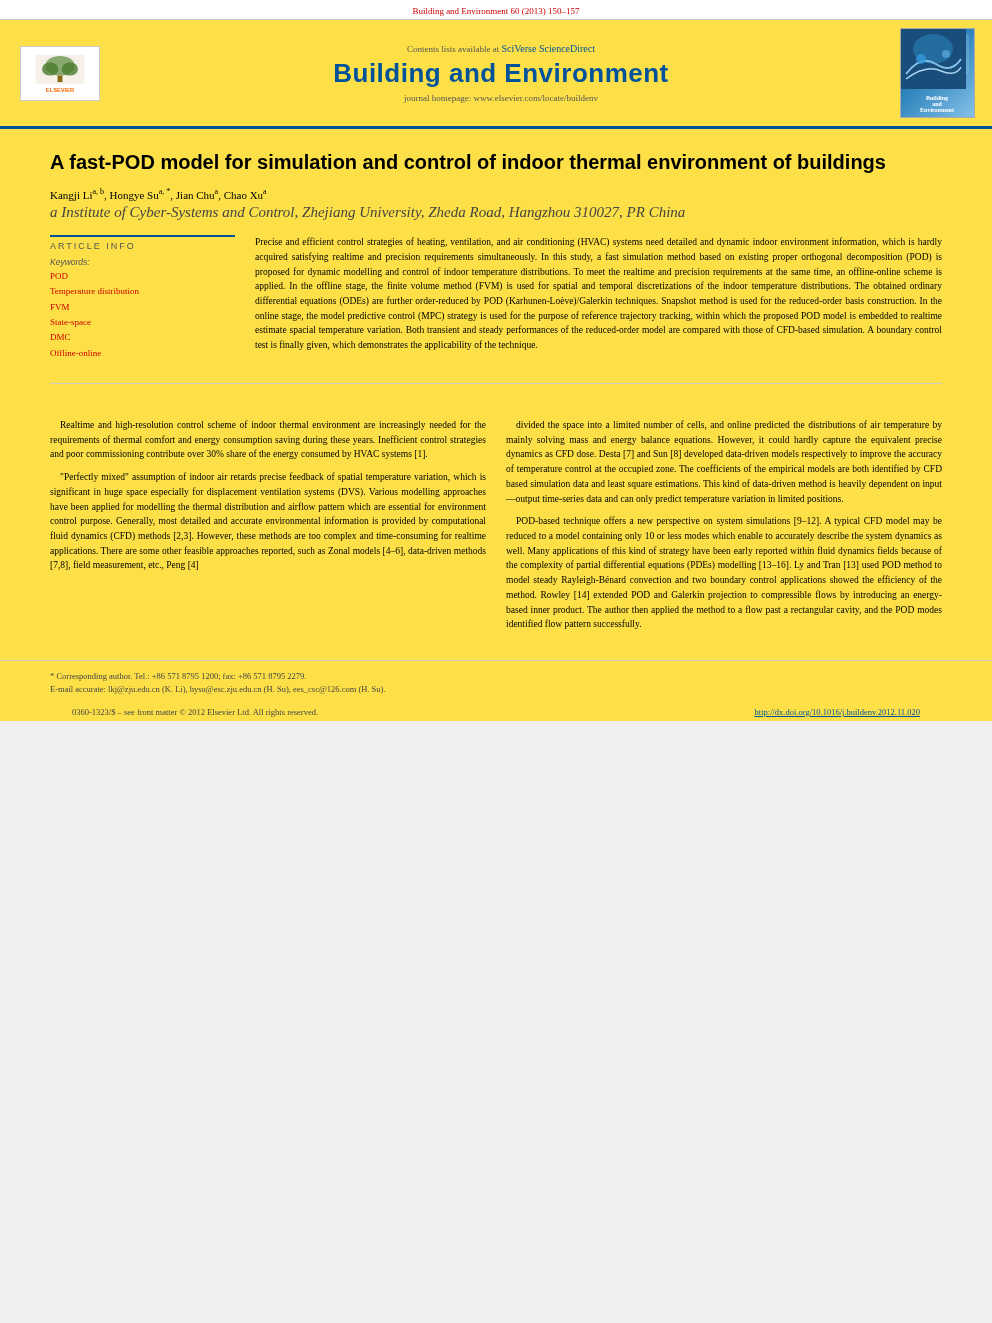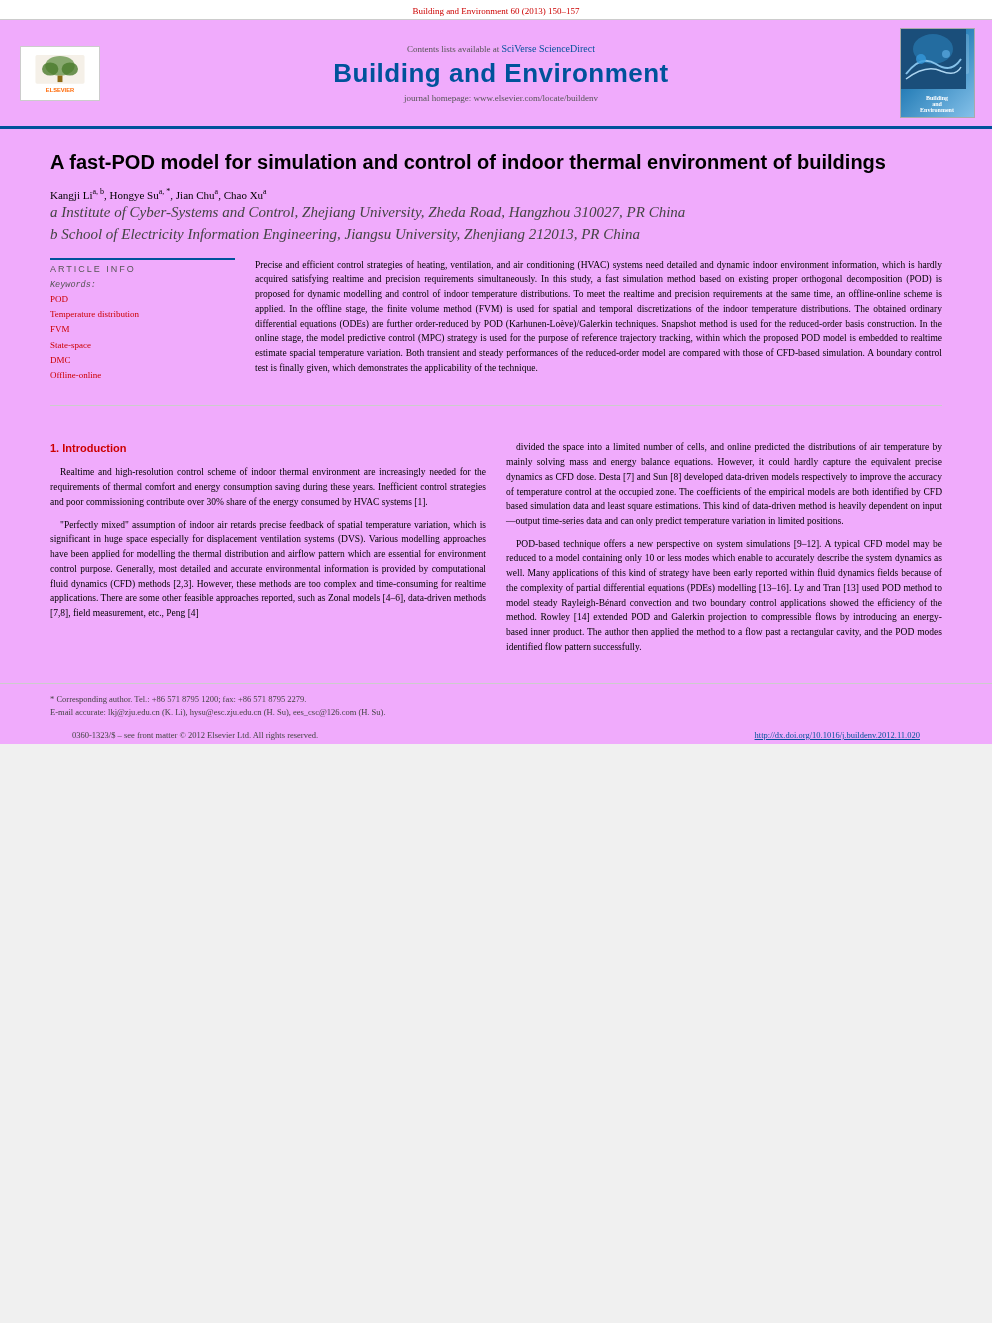--- a/index.html
+++ b/index.html
@@ -5,21 +5,21 @@
     * { margin: 0; padding: 0; box-sizing: border-box; }
     body {
       background: #f0f0f0;
       font-family: 'Times New Roman', Times, serif;
       font-size: 10px;
       color: #000;
       width: 992px;
     }
     .page {
       width: 992px;
-      background: #f0abfc;
+      background: #fde047;
       margin: 0 auto;
     }
 
     
     .top-bar {
       background: #fff;
       text-align: center;
       padding: 6px 0 3px;
       font-size: 9px;
       color: #c00;
@@ -187,21 +187,21 @@
     .article-info-block .info-value {
       font-size: 9px;
       color: #c00;
       line-height: 1.5;
     }
 
     .keywords-title {
       font-size: 8.5px;
       font-style: italic;
       color: #555;
-      font-family: Liberation Mono, monospace;
+      font-family: Liberation Sans, sans-serif;
       margin-bottom: 2px;
     }
     .keywords-list {
       font-size: 9px;
       color: #c00;
       line-height: 1.7;
       list-style: none;
     }
 
     .abstract-text {
@@ -321,21 +321,20 @@
 
   <div class="article-content">
     <h1 class="article-title">A fast-POD model for simulation and control of indoor thermal environment of buildings</h1>
 
     <div class="authors">
       <span>Kangji Li</span><span class="author-sup">a, b</span><span>, Hongye Su</span><span class="author-sup">a, *</span><span>, Jian Chu</span><span class="author-sup">a</span><span>, Chao Xu</span><span class="author-sup">a</span>
     </div>
 
     <div class="affiliations">
       <div>a Institute of Cyber-Systems and Control, Zhejiang University, Zheda Road, Hangzhou 310027, PR China</div>
-      <div>b School of Electricity Information Engineering, Jiangsu University, Zhenjiang 212013, PR China</div>
     </div>
 
     <div class="two-col">
 
       <div class="left-col">
         <div class="section-label">ARTICLE INFO</div>
         <div class="article-info-block">
           <div class="keywords-title">Keywords:</div>
           <ul class="keywords-list">
             <li>POD</li>
@@ -352,24 +351,20 @@
         <p class="abstract-text">Precise and efficient control strategies of heating, ventilation, and air conditioning (HVAC) systems need detailed and dynamic indoor environment information, which is hardly acquired satisfying realtime and precision requirements simultaneously. In this study, a fast simulation method based on existing proper orthogonal decomposition (POD) is proposed for dynamic modelling and control of indoor temperature distributions. To meet the realtime and precision requirements at the same time, an offline-online scheme is applied. In the offline stage, the finite volume method (FVM) is used for spatial and temporal discretizations of the indoor temperature distributions. The obtained ordinary differential equations (ODEs) are further order-reduced by POD (Karhunen-Loève)/Galerkin techniques. Snapshot method is used for the reduced-order basis construction. In the online stage, the model predictive control (MPC) strategy is used for the purpose of reference trajectory tracking, within which the proposed POD model is embedded to realtime estimate spacial temperature variation. Both transient and steady performances of the reduced-order model are compared with those of CFD-based simulation. A boundary control test is finally given, which demonstrates the applicability of the technique.</p>
       </div>
     </div>
 
     <hr class="divider-line">
   </div>
 
   <div class="body-columns">
 
     <div class="body-col">
-      <p class="section-heading no-indent">
-        <span>1.</span>
-        <span>Introduction</span>
-      </p>
       <p>Realtime and high-resolution control scheme of indoor thermal environment are increasingly needed for the requirements of thermal comfort and energy consumption saving during these years. Inefficient control strategies and poor commissioning contribute over 30% share of the energy consumed by HVAC systems [1].</p>
       <p>
         "Perfectly mixed" assumption of indoor air retards precise feedback of spatial temperature variation, which is significant in huge space especially for displacement ventilation systems (DVS). Various modelling approaches have been applied for modelling the thermal distribution and airflow pattern which are essential for environment control purpose. Generally, most detailed and accurate environmental information is provided by computational fluid dynamics (CFD) methods [2,3]. However, these methods are too complex and time-consuming for realtime applications. There are some other feasible approaches reported, such as Zonal models [4–6], data-driven methods [7,8], field measurement, etc., Peng [4]
       </p>
     </div>
 
     <div class="body-col">
       <p>divided the space into a limited number of cells, and online predicted the distributions of air temperature by mainly solving mass and energy balance equations. However, it could hardly capture the equivalent precise dynamics as CFD dose. Desta [7] and Sun [8] developed data-driven models respectively to improve the accuracy of temperature control at the occupied zone. The coefficients of the empirical models are both identified by CFD based simulation data and least square estimations. This kind of data-driven method is heavily dependent on input—output time-series data and can only predict temperature variation in limited positions.</p>
       <p>POD-based technique offers a new perspective on system simulations [9–12]. A typical CFD model may be reduced to a model containing only 10 or less modes which enable to accurately describe the system dynamics as well. Many applications of this kind of strategy have been early reported within fluid dynamics fields because of the complexity of partial differential equations (PDEs) modelling [13–16]. Ly and Tran [13] used POD method to model steady Rayleigh-Bénard convection and two boundary control applications showed the efficiency of the method. Rowley [14] extended POD and Galerkin projection to compressible flows by introducing an energy-based inner product. The author then applied the method to a flow past a rectangular cavity, and the POD modes identified flow pattern successfully.</p>
     </div>

